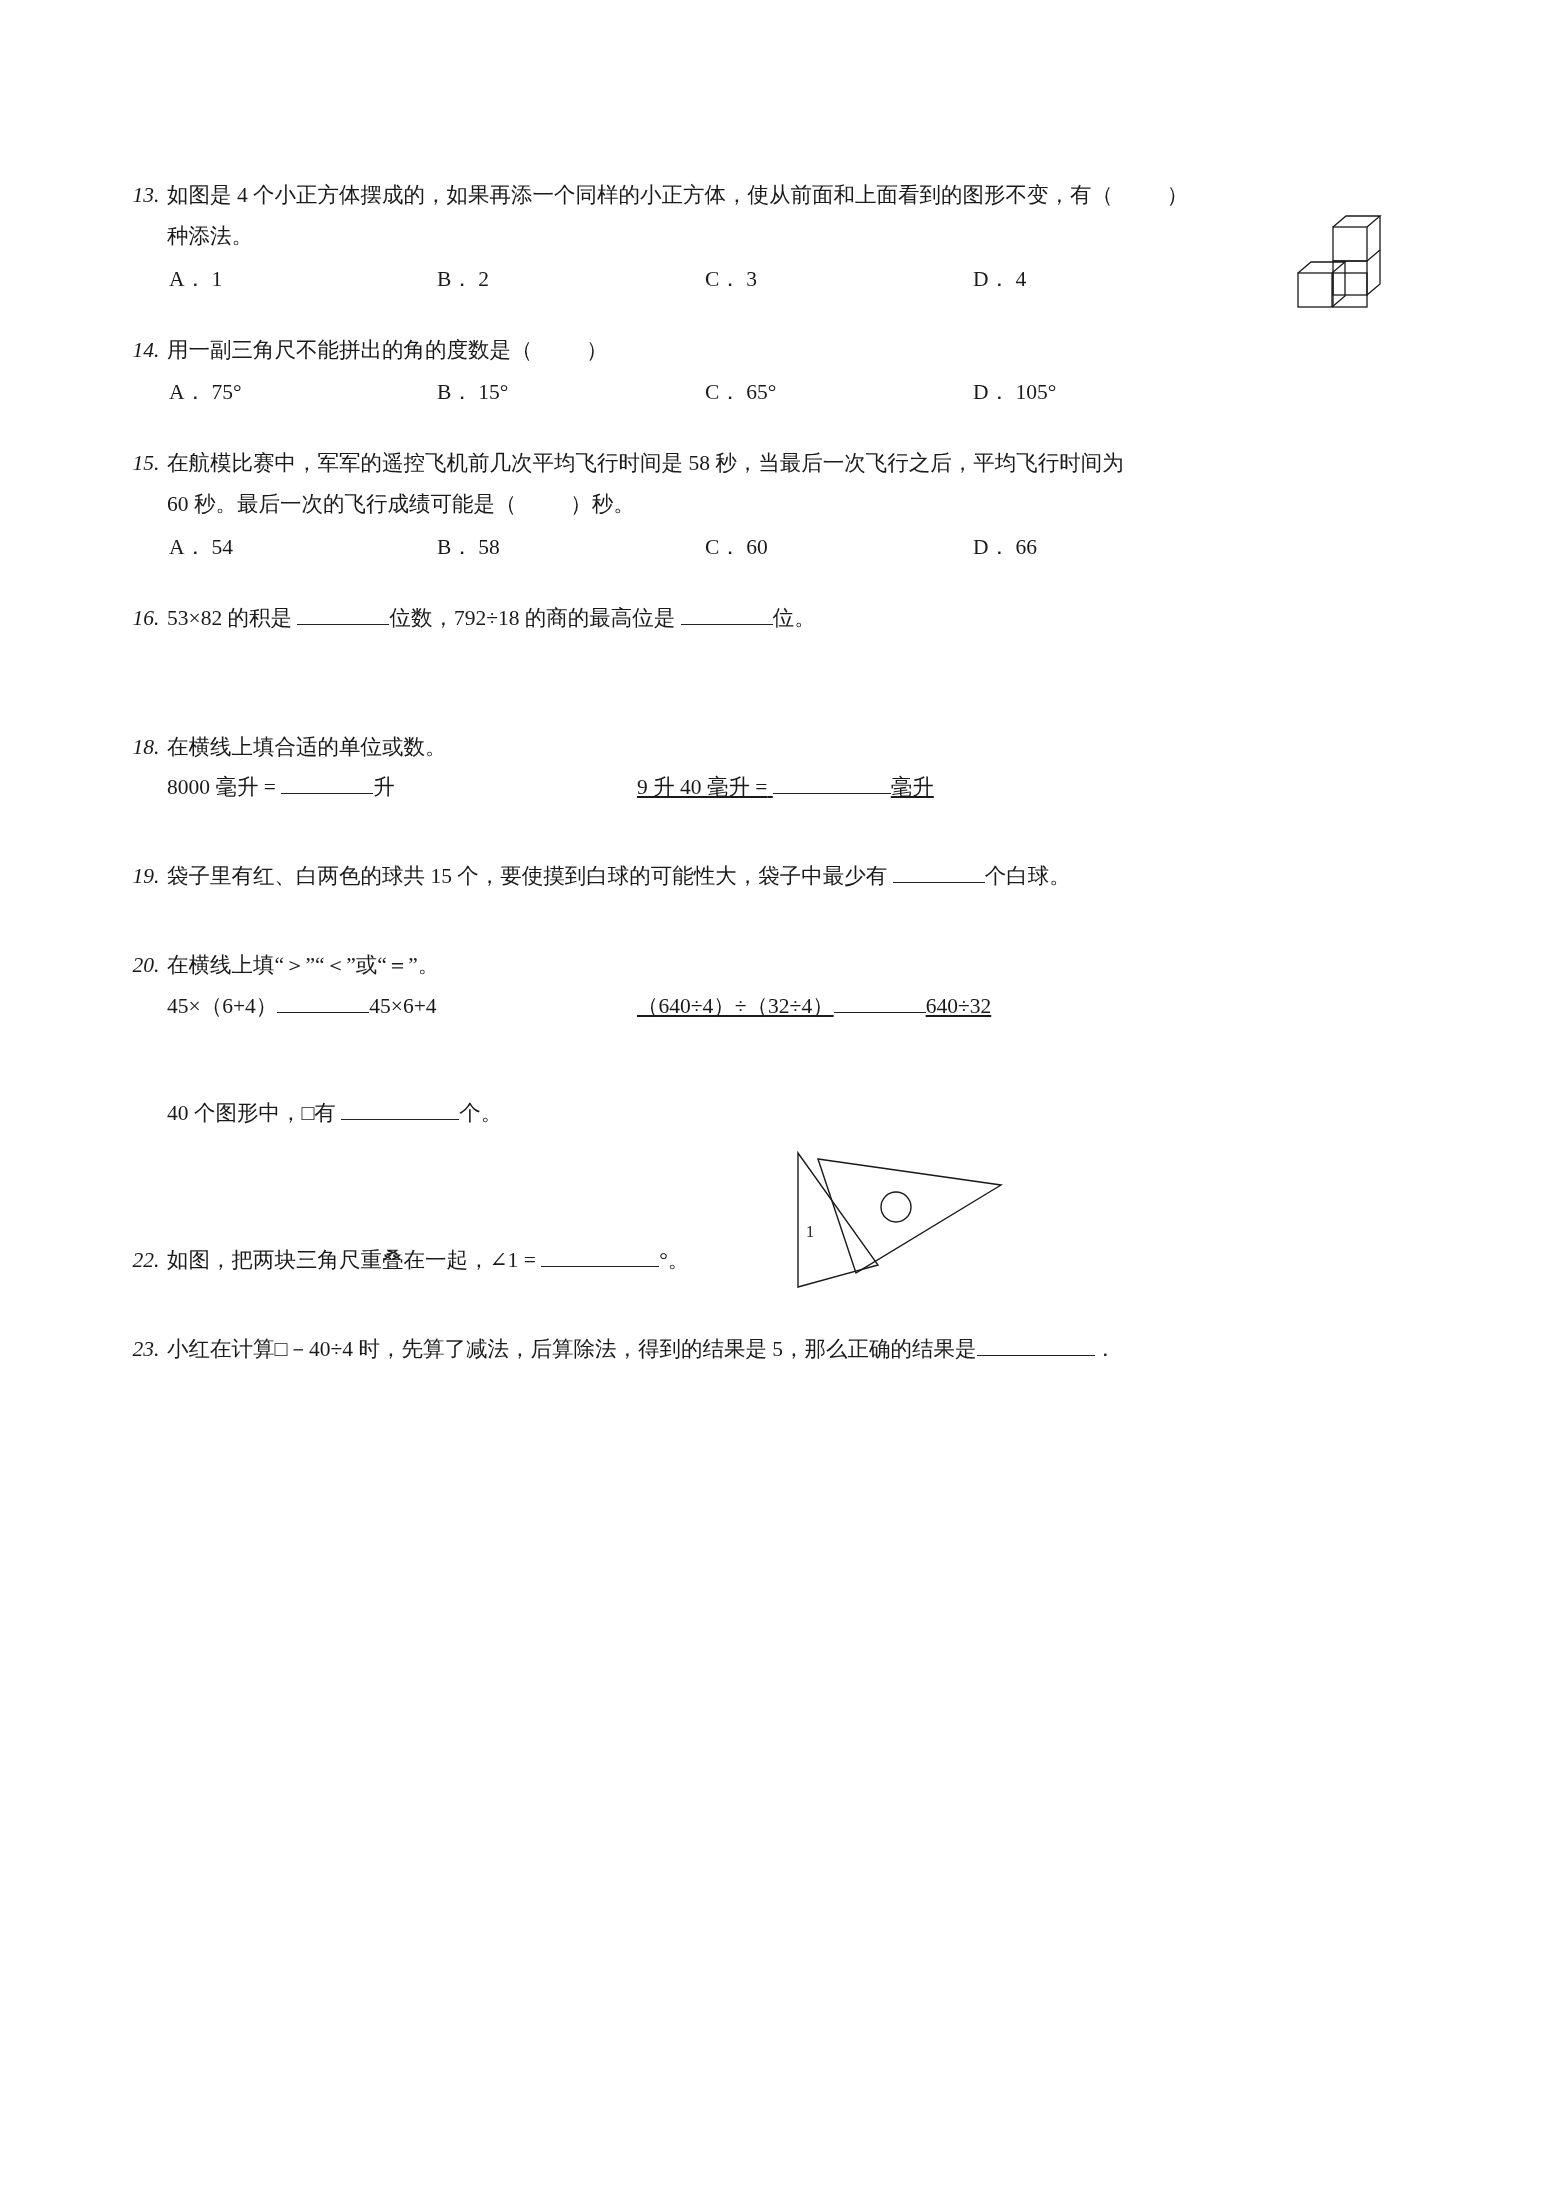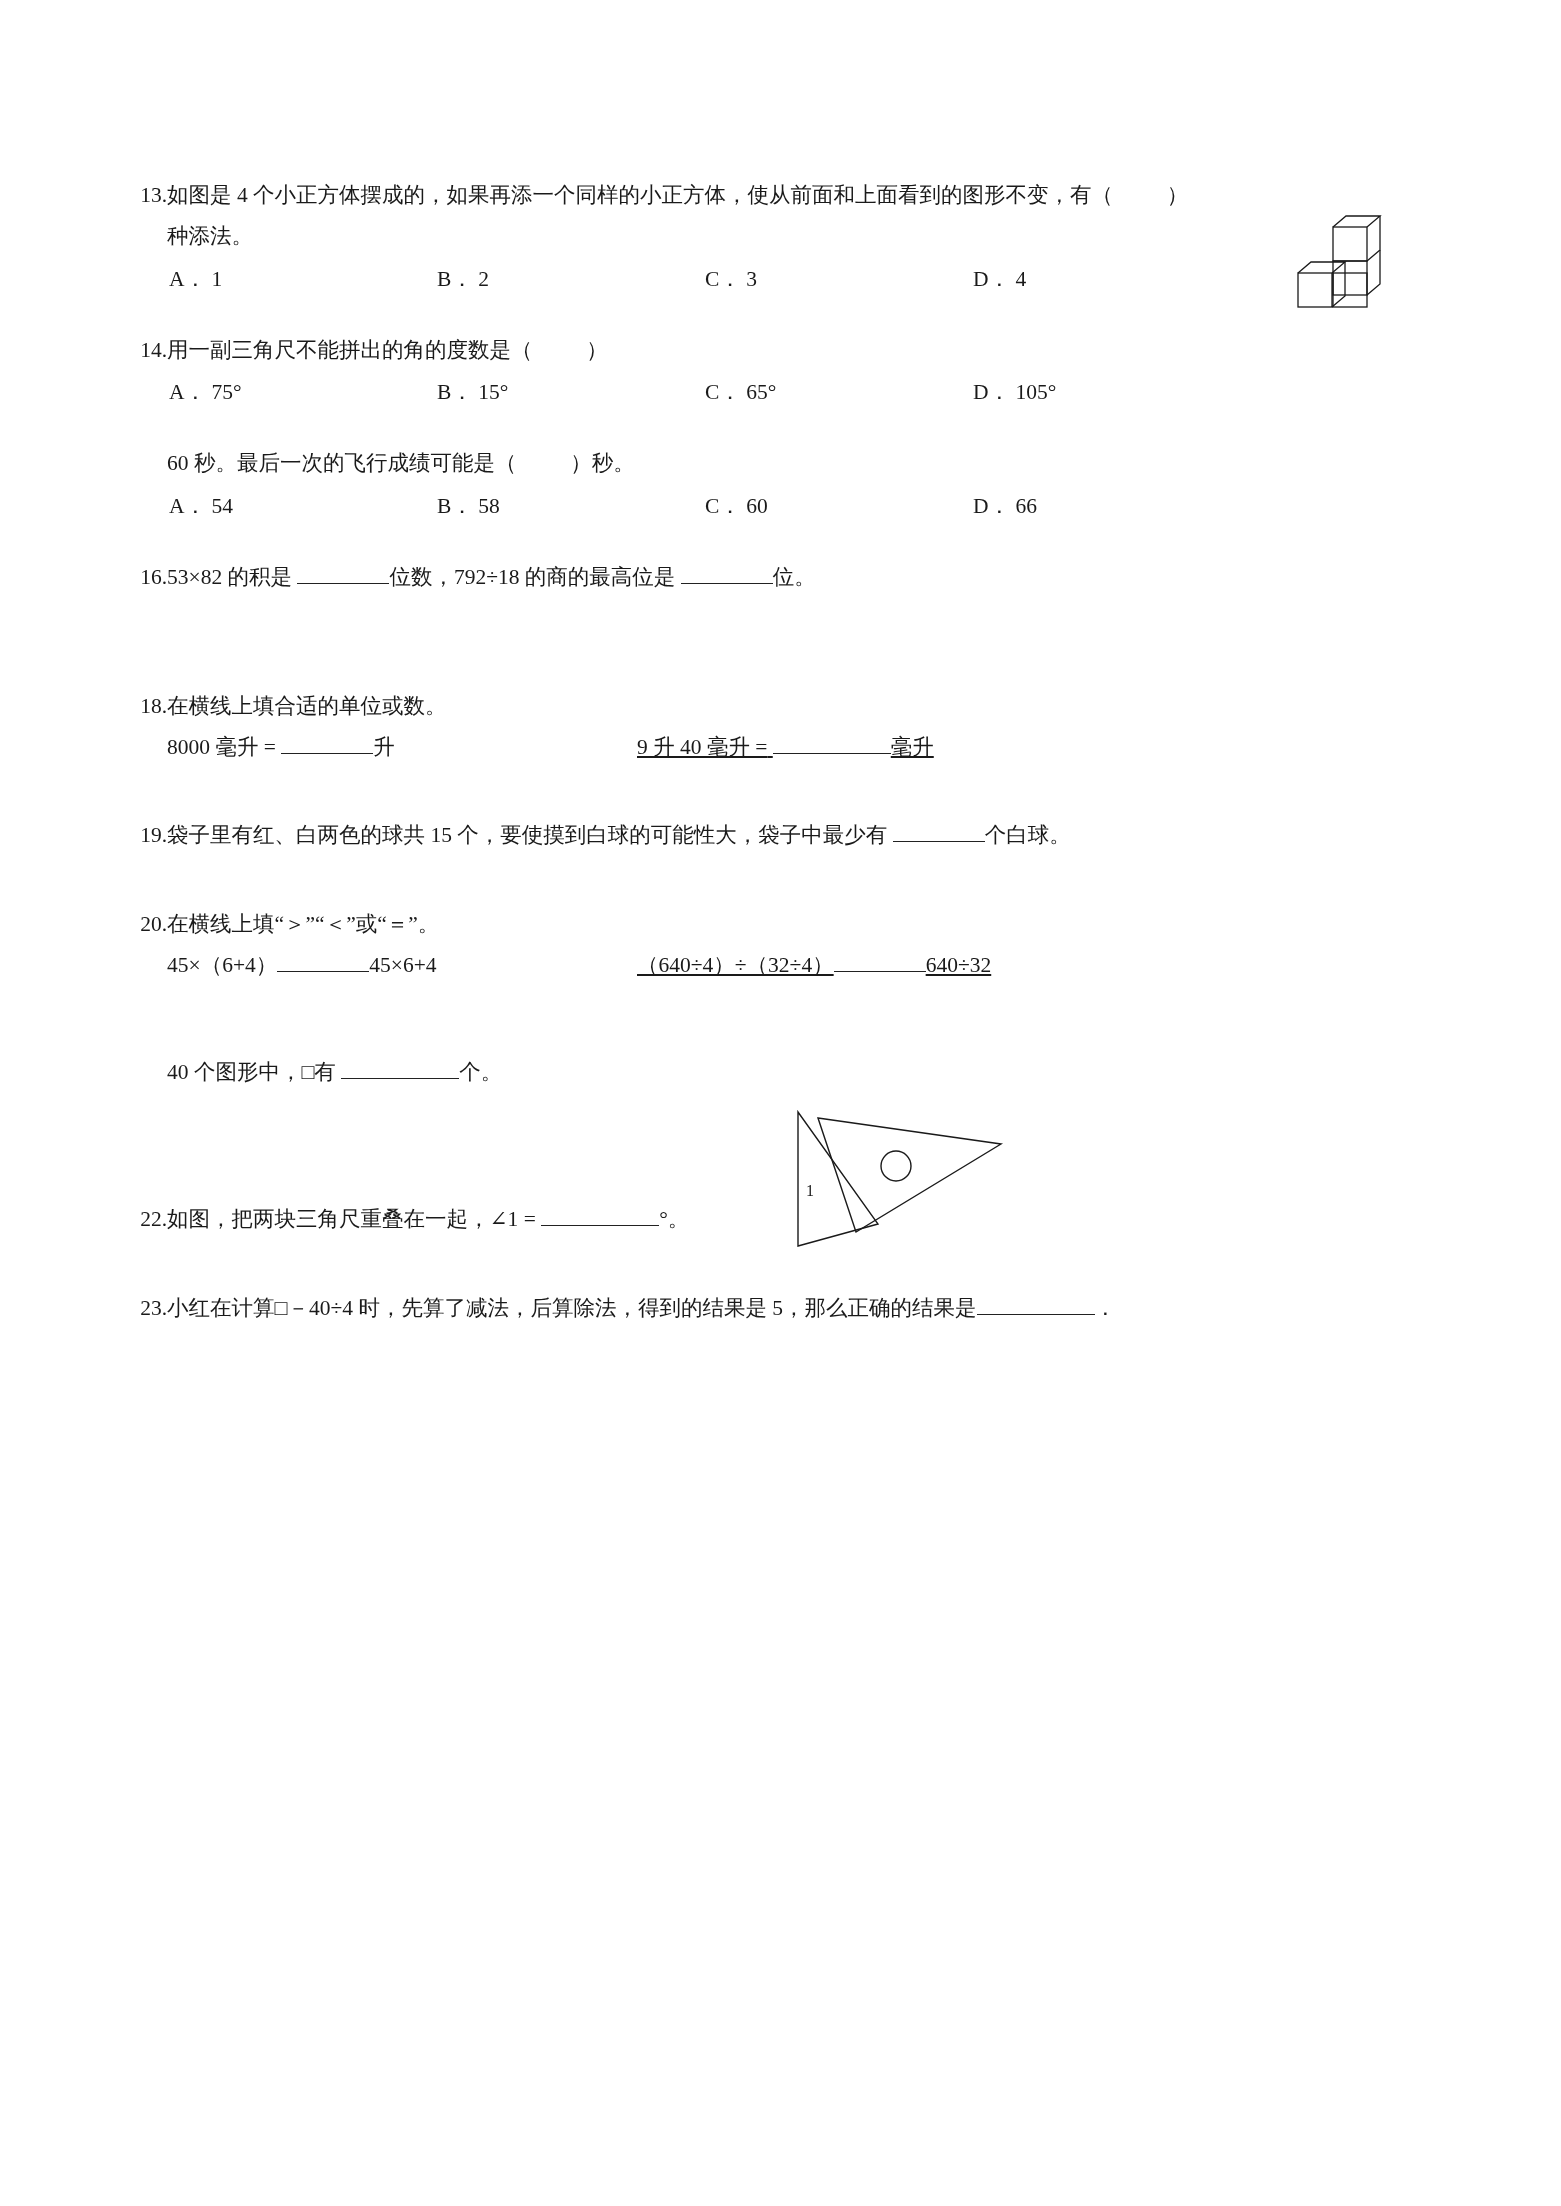--- a/index.html
+++ b/index.html
@@ -26,21 +26,22 @@
     position: relative;
     margin-bottom: 8px;
   }
   .qline {
     display: block;
     white-space: pre-wrap;
   }
   .num {
     display: inline-block;
     width: 42px;
-    text-align: right;
+    text-align: center;
+    font-style: italic;
   }
   .indent {
     display: inline-block;
     width: 42px;
   }
   .opts {
     display: flex;
     margin-left: 44px;
     margin-top: 2px;
   }
@@ -125,20 +126,21 @@
       <span class="opt">A． 75°</span>
       <span class="opt">B． 15°</span>
       <span class="opt">C． 65°</span>
       <span class="opt">D． 105°</span>
     </div>
   </div>
 
   <div class="spacer-sm"></div>
 
   <div class="q">
+    <div class="qline"><span class="num">15.</span><span>在航模比赛中，军军的遥控飞机前几次平均飞行时间是 58 秒，当最后一次飞行之后，平均飞行时间为</span></div>
     <div class="qline"><span class="indent"></span><span>60 秒。最后一次的飞行成绩可能是（          ）秒。</span></div>
     <div class="opts">
       <span class="opt">A． 54</span>
       <span class="opt">B． 58</span>
       <span class="opt">C． 60</span>
       <span class="opt">D． 66</span>
     </div>
   </div>
 
   <div class="spacer-sm"></div>

